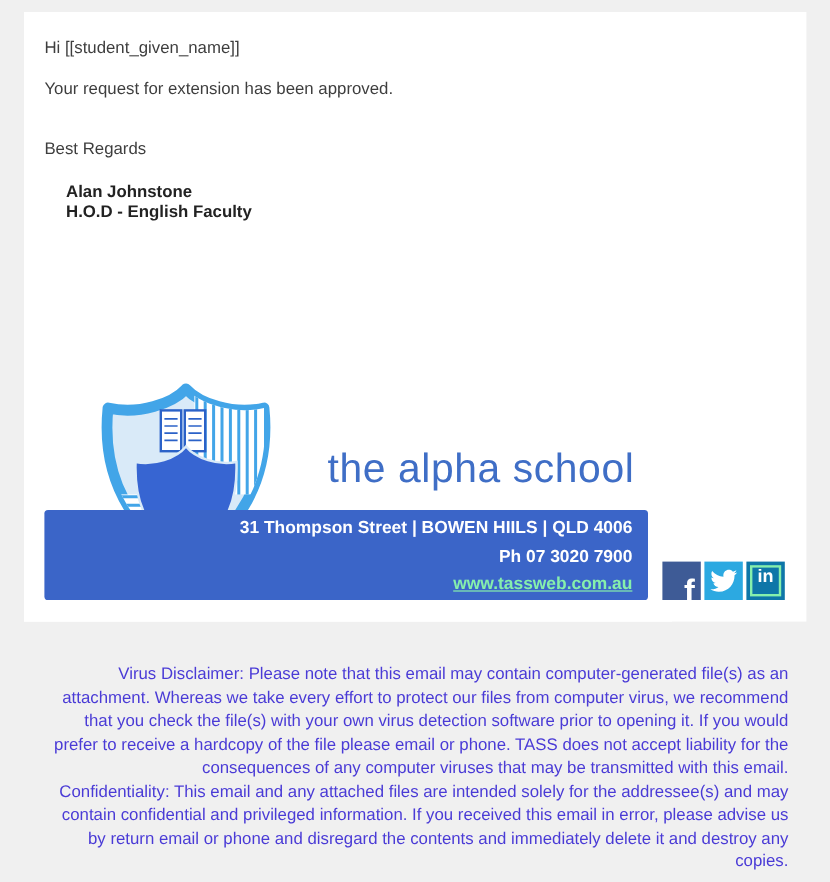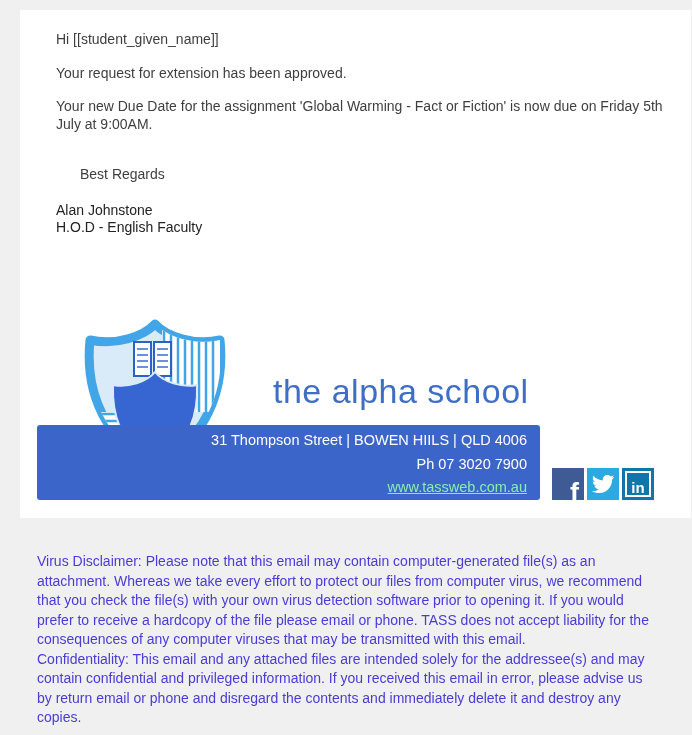--- a/index.html
+++ b/index.html
@@ -7,87 +7,86 @@
     width:692px;height:735px;
     background:#F0F0F0;
     font-family:"Liberation Sans", sans-serif;
     position:relative;
     overflow:hidden;
   }
   .email-card{
     position:absolute;left:20px;top:10px;
     width:652px;height:508px;
     background:#FFFFFF;
-    padding-left:19px;
   }
   .email-body{
     padding:21px 17px 0 17px;
     font-size:14px;line-height:17.5px;
     color:#3E3E3E;
   }
   .email-body p{margin:0 0 16px 0;}
-  .email-body p.closing{margin-top:33px;margin-bottom:18px;margin-left:24px;}
-  .sig-line{font-weight:normal;color:#222;line-height:17px;}
+  .email-body p.closing{margin-top:33px;margin-bottom:18px;}
+  .sig-line{font-weight:bold;color:#222;line-height:17px;margin-left:18px;}
   
   .signature-banner{
     position:absolute;left:0;top:300px;
     width:540px;height:208px;background:#fff;
   }
   .crest{position:absolute;left:48px;top:8px;}
   .school-name{
     position:absolute;left:253px;top:62px;
     font-size:34px;color:#3F6EC6;letter-spacing:0.5px;
     white-space:nowrap;
   }
   .address-strip{
     position:absolute;left:17px;top:115px;
     width:503px;height:75px;
     background:#3B65C8;border-radius:3px;
     color:#FFFFFF;text-align:right;
     font-size:14.5px;line-height:23.5px;
-    box-sizing:border-box;padding:4px 13px 0 0;
+    box-sizing:border-box;padding:4px 13px 0 0;font-weight:bold;
   }
   .address-strip .site-link{
     color:#86efac;text-decoration:underline;cursor:pointer;
   }
   .social-icons{
     position:absolute;left:532px;top:158px;
     display:flex;gap:3px;
   }
   .sicon{width:32px;height:32px;position:relative;overflow:hidden;cursor:pointer;}
   .sicon.fb{background:#3E5B96;}
   .sicon.fb span{
     position:absolute;right:5px;bottom:-7px;
     color:#fff;font-weight:bold;font-size:27px;line-height:1;
   }
   .sicon.tw{background:#2CA9E1;display:flex;align-items:center;justify-content:center;}
   .sicon.li{background:#0E76A8;}
   .li-inner{
     position:absolute;left:3px;top:3px;right:3px;bottom:3px;
-    border:2px solid #ffffff;
-    display:flex;align-items:flex-end;justify-content:center;
+    border:2px solid #86efac;
+    display:flex;align-items:flex-start;justify-content:center;
   }
   .li-inner span{color:#fff;font-weight:bold;font-size:15px;line-height:1;}
   
   .disclaimer{
     position:absolute;left:37px;top:552px;
     width:620px;
     font-size:14px;line-height:19.5px;
     color:#4A3BD6;
+    text-align:right;
   }
   .disclaimer p{margin:0;}
 </style>
 </head>
 <body>
 
 <div class="email-card">
   <div class="email-body">
     <p>Hi [[student_given_name]]</p>
     <p>Your request for extension has been approved.</p>
-    <p>Your new Due Date for the assignment 'Global Warming - Fact or Fiction' is now due on Friday 5th July at 9:00AM.</p>
     <p class="closing">Best Regards</p>
     <div class="sig-line">Alan Johnstone</div>
     <div class="sig-line">H.O.D - English Faculty</div>
   </div>
 
   <div class="signature-banner">
 
     <svg class="crest" width="175" height="190" viewBox="0 0 175 190">
       <defs>
         <clipPath id="shieldClip">

